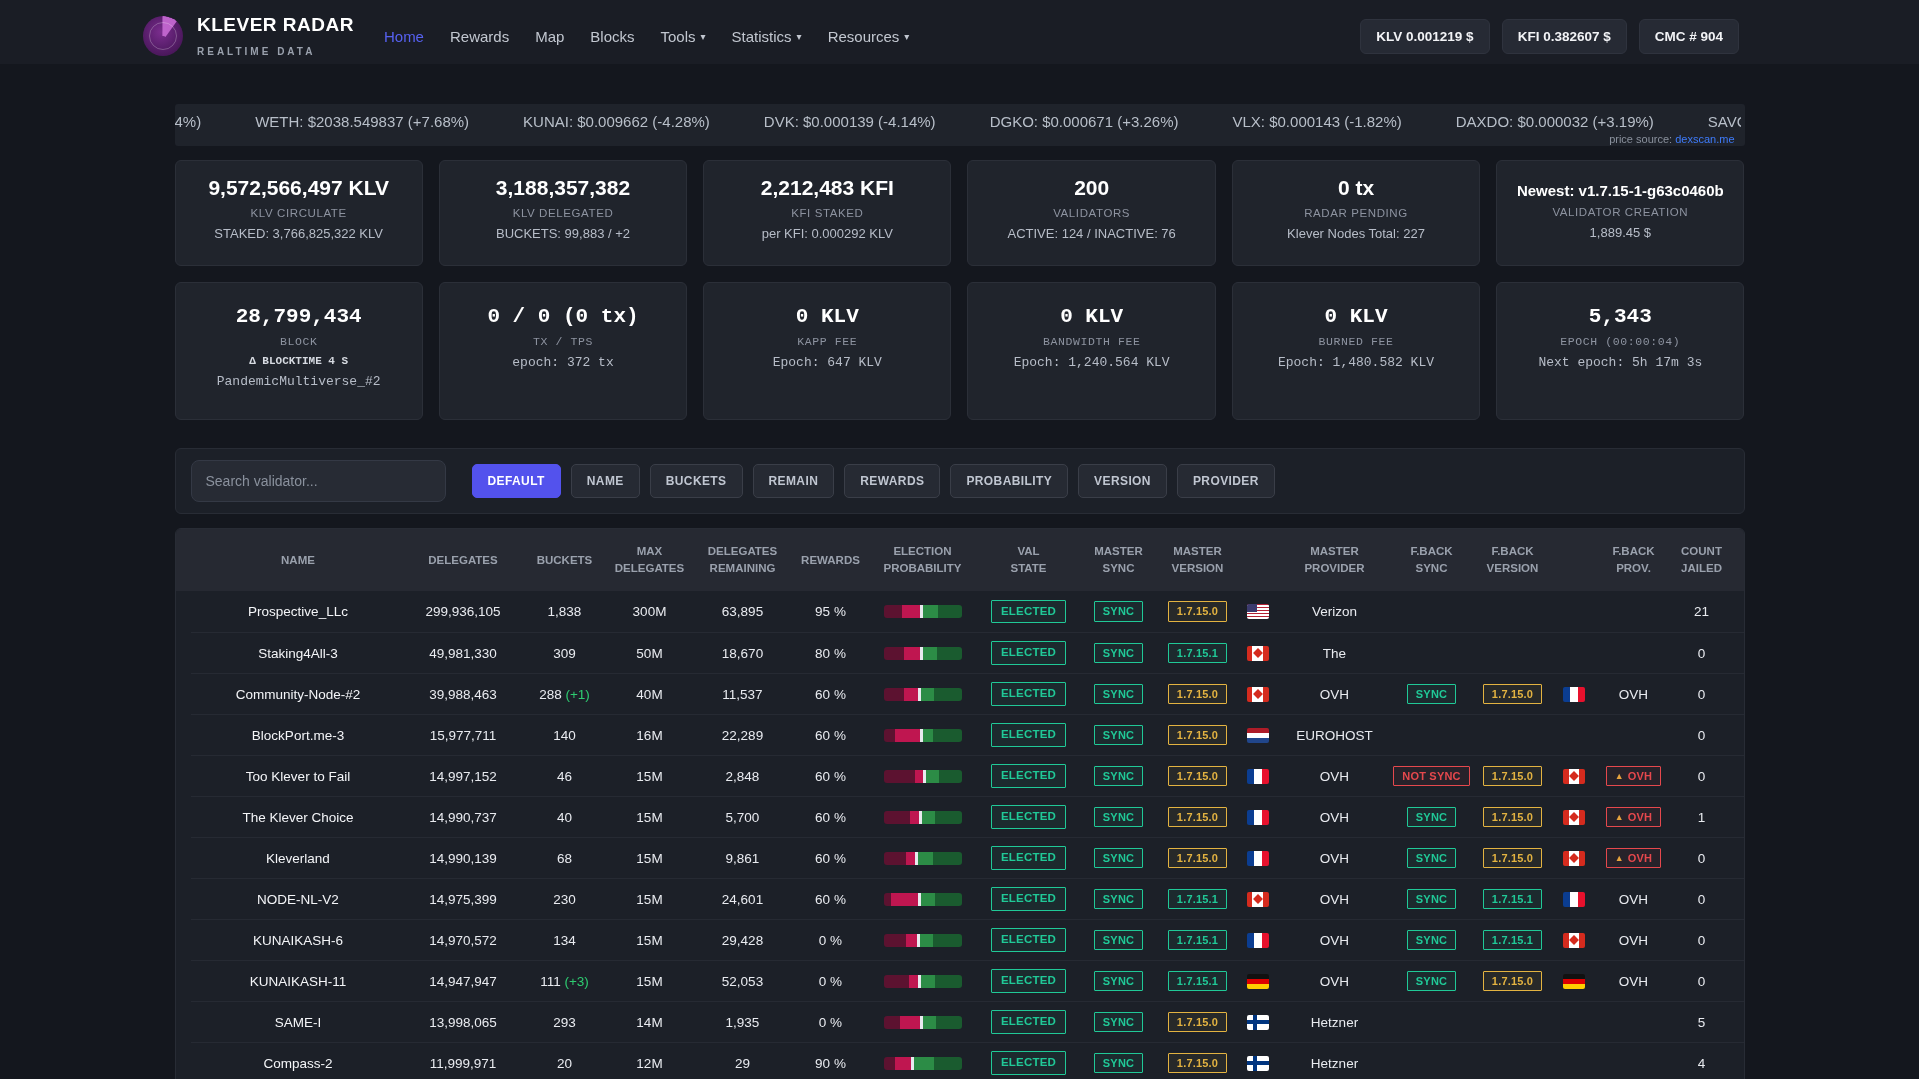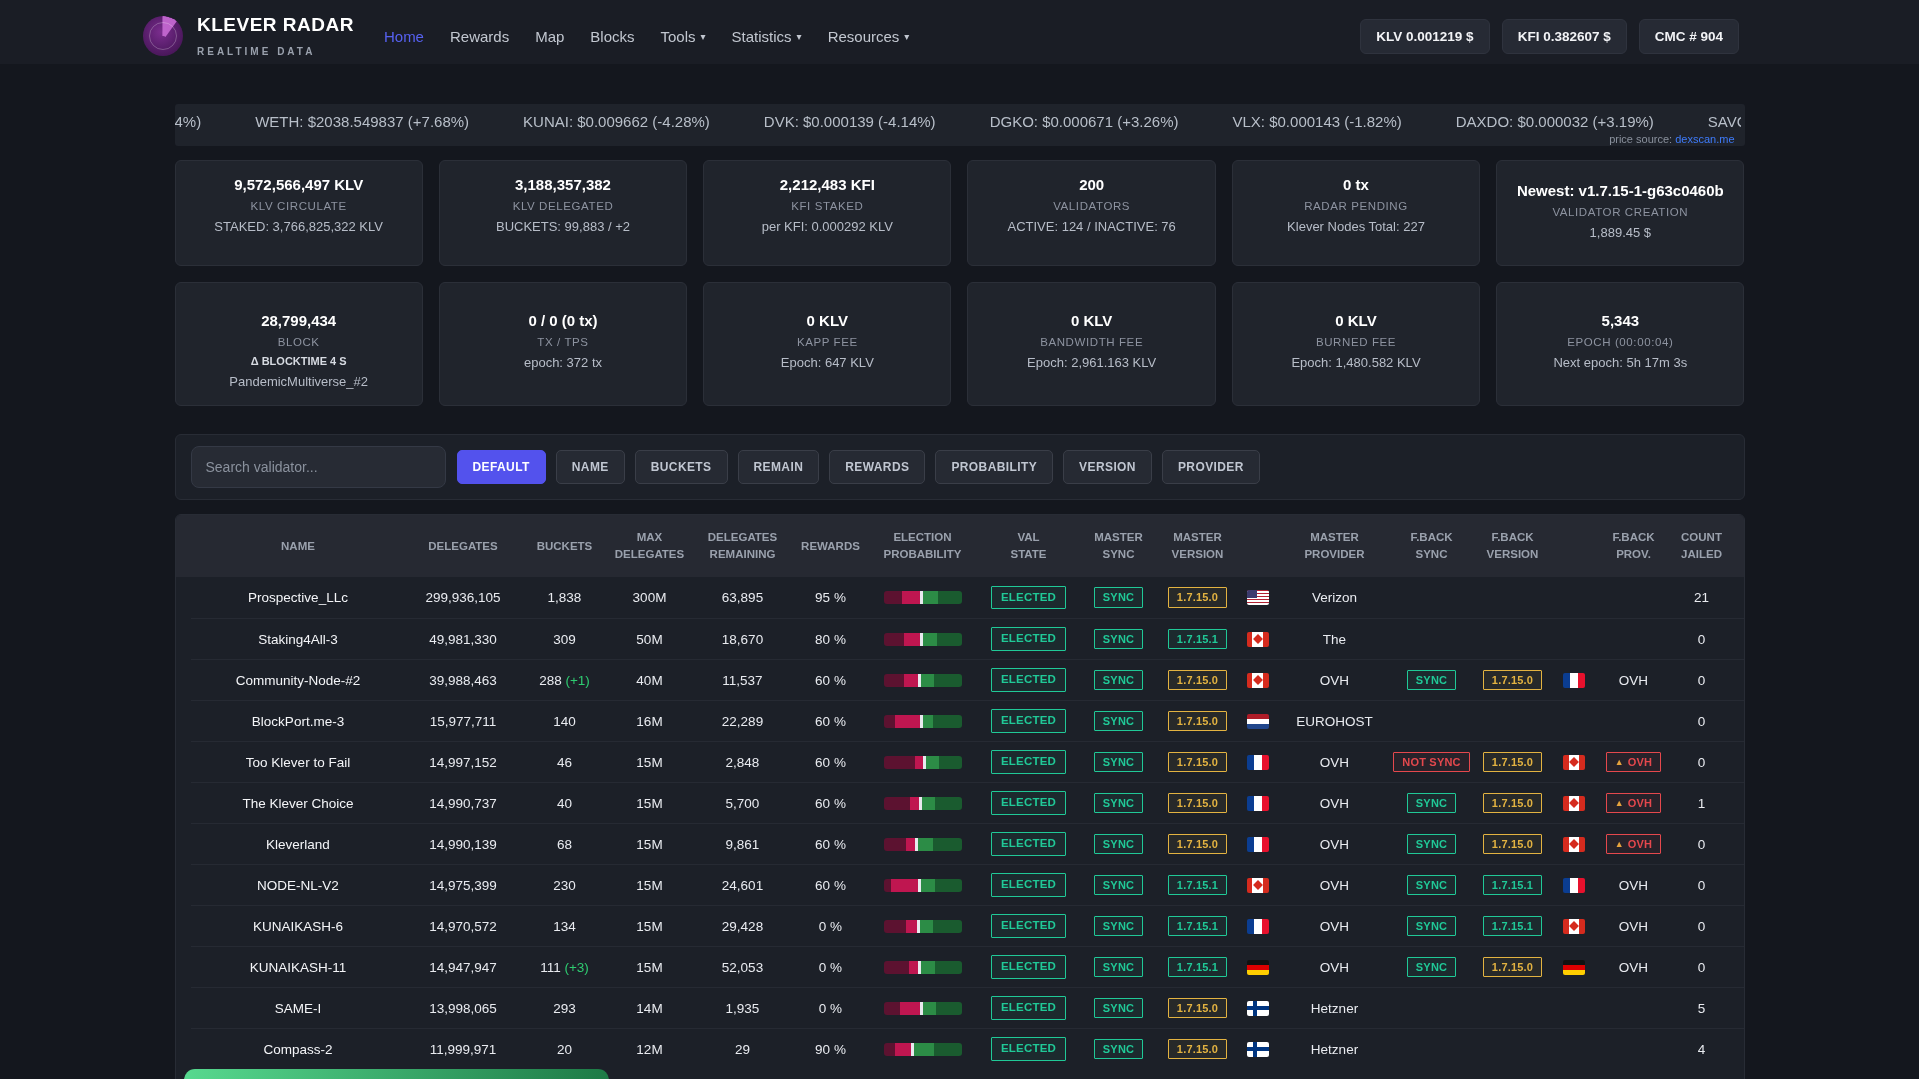--- a/index.html
+++ b/index.html
@@ -36,35 +36,35 @@
   .ticker-item { font-size:15px; color:#b8bfc9; white-space:nowrap; flex:0 0 auto; }
   .price-source { position:absolute; right:10px; bottom:1px; font-size:11px; color:#8a919d; }
   .price-source .link { color:#3e7bfa; cursor:pointer; }
 
   
   .cards { display:grid; grid-template-columns:repeat(6,1fr); gap:16px; }
   .cards.r1 { margin-top:14px; }
   .cards.r2 { margin-top:16px; }
   .card { background:#20242c; border:1px solid #2b2f38; border-radius:6px;
     text-align:center; padding:15px 8px; }
-  .cards.r1 .card { height:106px; } .cards.r2 .card { height:124px; padding-top:29px; }
-  .card-value { font-size:15px; font-weight:700; color:#fff; }
+  .cards.r1 .card { height:106px; } .cards.r2 .card { height:138px; padding-top:22px;font-family:Liberation Mono, monospace; }
+  .card-value { font-size:21px; font-weight:700; color:#fff; }
   .card-value.small { font-size:15px; margin-top:6px; }
   .card-label { font-size:11.5px; font-weight:400; color:#8d93a0; letter-spacing:.6px; margin-top:7px; }
   .card-subbold { font-size:11px; font-weight:700; color:#d7dbe2; margin-top:7px; }
   .card-sub { font-size:13px; color:#b7bdc8; margin-top:7px; }
 
   
   .search-panel { margin-top:28px; background:#1c2028; border:1px solid #282c35;
     border-radius:6px; height:66px; display:flex; align-items:center; padding:0 15px; }
   .search-input { width:255px; height:42px; background:#272b34; border:1px solid #343945;
     border-radius:8px; color:#dfe2e8; font-size:14px; padding:0 14px; outline:none;
     font-family:"Liberation Sans", sans-serif; }
   .search-input::placeholder { color:#8a919d; }
-  .filters { display:flex; gap:10px; margin-left:11px; }
+  .filters { display:flex; gap:10px; margin-left:26px; }
   .filter-btn { height:34px; padding:0 15px; background:#262a33; border:1px solid #3a3e48;
     border-radius:5px; color:#c0c6d1; font-size:12px; font-weight:700; letter-spacing:.4px;
     cursor:pointer; font-family:"Liberation Sans", sans-serif; }
   .filter-btn.active { background:#5352ed; border-color:#5352ed; color:#fff; }
 
   
   .table-panel { margin-top:14px; background:#1c2028; border:1px solid #282c35;
     border-radius:6px 6px 0 0; overflow:hidden; }
   .thead-row, .trow { display:grid; align-items:center;
     grid-template-columns:215px 115px 88px 82px 104px 72px 112px 100px 80px 78px 42px 112px 82px 80px 42px 78px 58px;
@@ -215,21 +215,21 @@
         <div class="card-sub">epoch: 372 tx</div>
       </div>
       <div class="card">
         <div class="card-value">0 KLV</div>
         <div class="card-label">KAPP FEE</div>
         <div class="card-sub">Epoch: 647 KLV</div>
       </div>
       <div class="card">
         <div class="card-value">0 KLV</div>
         <div class="card-label">BANDWIDTH FEE</div>
-        <div class="card-sub">Epoch: 2,961.163 KLV</div>
+        <div class="card-sub">Epoch: 1,240.564 KLV</div>
       </div>
       <div class="card">
         <div class="card-value">0 KLV</div>
         <div class="card-label">BURNED FEE</div>
         <div class="card-sub">Epoch: 1,480.582 KLV</div>
       </div>
       <div class="card">
         <div class="card-value">5,343</div>
         <div class="card-label">EPOCH (00:00:04)</div>
         <div class="card-sub">Next epoch: 5h 17m 3s</div>

